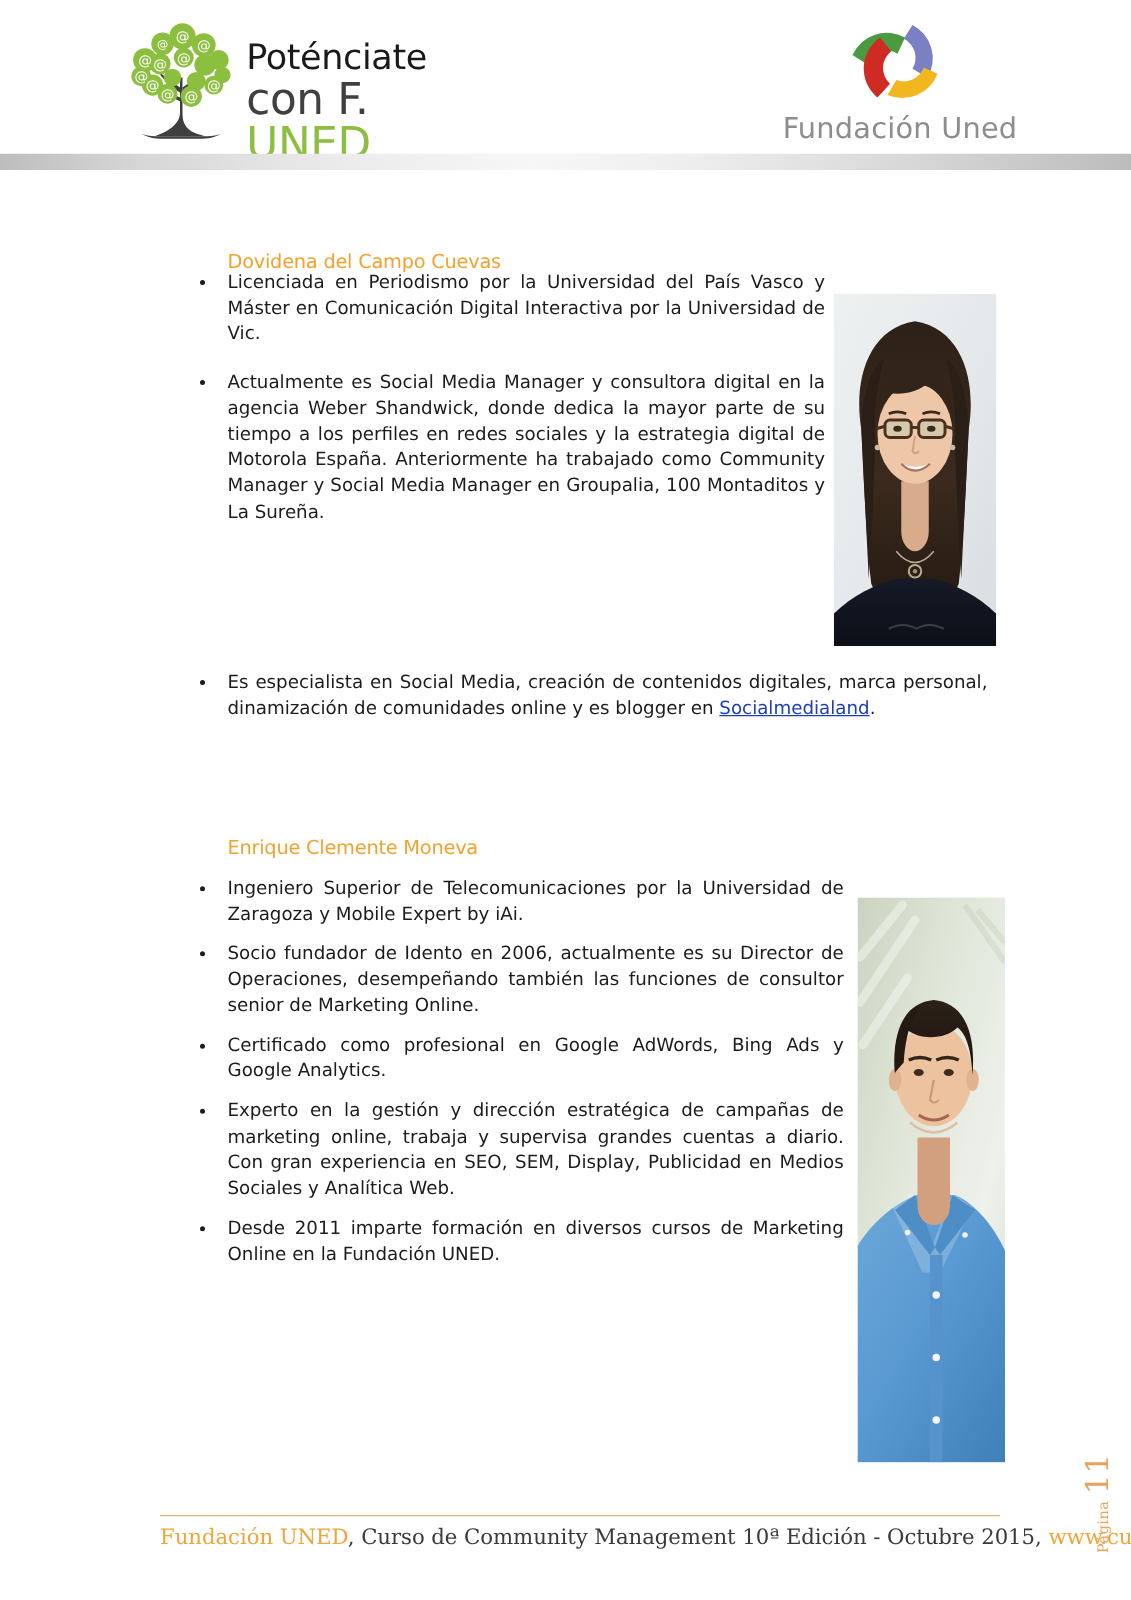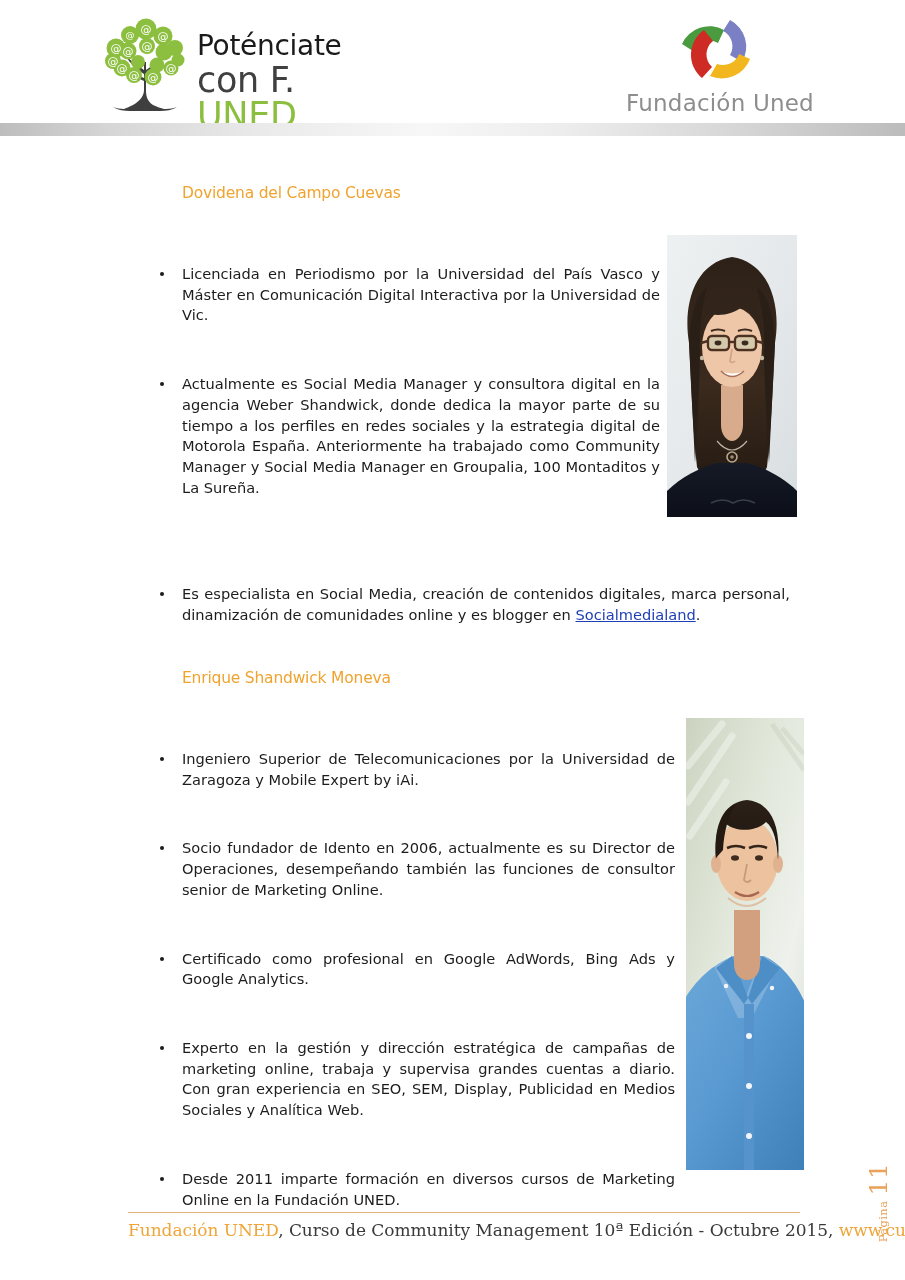--- a/index.html
+++ b/index.html
@@ -101,21 +101,20 @@
   }
   .bullet-item {
     position: relative;
     padding-left: 32px;
     margin-bottom: 18px;
     font-family: "DejaVu Sans", sans-serif;
     font-size: 14.6px;
     line-height: 1.42;
     color: #1c1c1c;
     text-align: justify;
-    margin-top: 48px;
   }
   .bullet-item:last-child { margin-bottom: 0; }
   .bullet-item::before {
     content: "";
     position: absolute;
     left: 10px; top: 8px;
     width: 4px; height: 4px;
     border-radius: 50%;
     background: #1c1c1c;
   }
@@ -246,21 +245,21 @@
     <div class="fu-text">Fundación Uned</div>
   </div>
 </div>
 
 <div class="header-rule"></div>
 
 <div class="content">
 
   <div class="section">
 
-    <div class="person-heading" style="left:182px; top:48px;">Dovidena del Campo Cuevas</div>
+    <div class="person-heading" style="left:182px; top:64px;">Dovidena del Campo Cuevas</div>
 
     <div class="photo" style="left:667px; top:99px; width:130px; height:282px;">
       <svg class="photo-inner" viewBox="0 0 130 282" preserveAspectRatio="none">
         <defs>
           <linearGradient id="bgW" x1="0" y1="0" x2="1" y2="1">
             <stop offset="0%" stop-color="#eef1f2"></stop>
             <stop offset="55%" stop-color="#e4e8ea"></stop>
             <stop offset="100%" stop-color="#d8dde0"></stop>
           </linearGradient>
           <linearGradient id="hairW" x1="0" y1="0" x2="0" y2="1">
@@ -330,21 +329,21 @@
       <li class="bullet-item">Actualmente es Social Media Manager y consultora digital en la agencia Weber Shandwick, donde dedica la mayor parte de su tiempo a los perfiles en redes sociales y la estrategia digital de Motorola España. Anteriormente ha trabajado como Community Manager y Social Media Manager en Groupalia, 100 Montaditos y La Sureña.</li>
     </ul>
 
     <ul class="bullet-list" style="left:150px; top:400px; width:640px;">
       <li class="bullet-item"><span>Es especialista en Social Media, creación de contenidos digitales, marca personal, dinamización de comunidades online y es blogger en </span><a class="doc-link" href="#">Socialmedialand</a><span>.</span></li>
     </ul>
   </div>
 
   <div class="section">
 
-    <div class="person-heading" style="left:182px; top:533px;">Enrique Shandwick Moneva</div>
+    <div class="person-heading" style="left:182px; top:533px;">Enrique Clemente Moneva</div>
 
     <div class="photo" style="left:686px; top:582px; width:118px; height:452px;">
       <svg class="photo-inner" viewBox="0 0 118 452" preserveAspectRatio="none">
         <defs>
           <linearGradient id="bgM" x1="0" y1="0" x2="1" y2="1">
             <stop offset="0%" stop-color="#cbd3c0"></stop>
             <stop offset="35%" stop-color="#dfe6d8"></stop>
             <stop offset="70%" stop-color="#eef1ec"></stop>
             <stop offset="100%" stop-color="#d7ddd2"></stop>
           </linearGradient>

